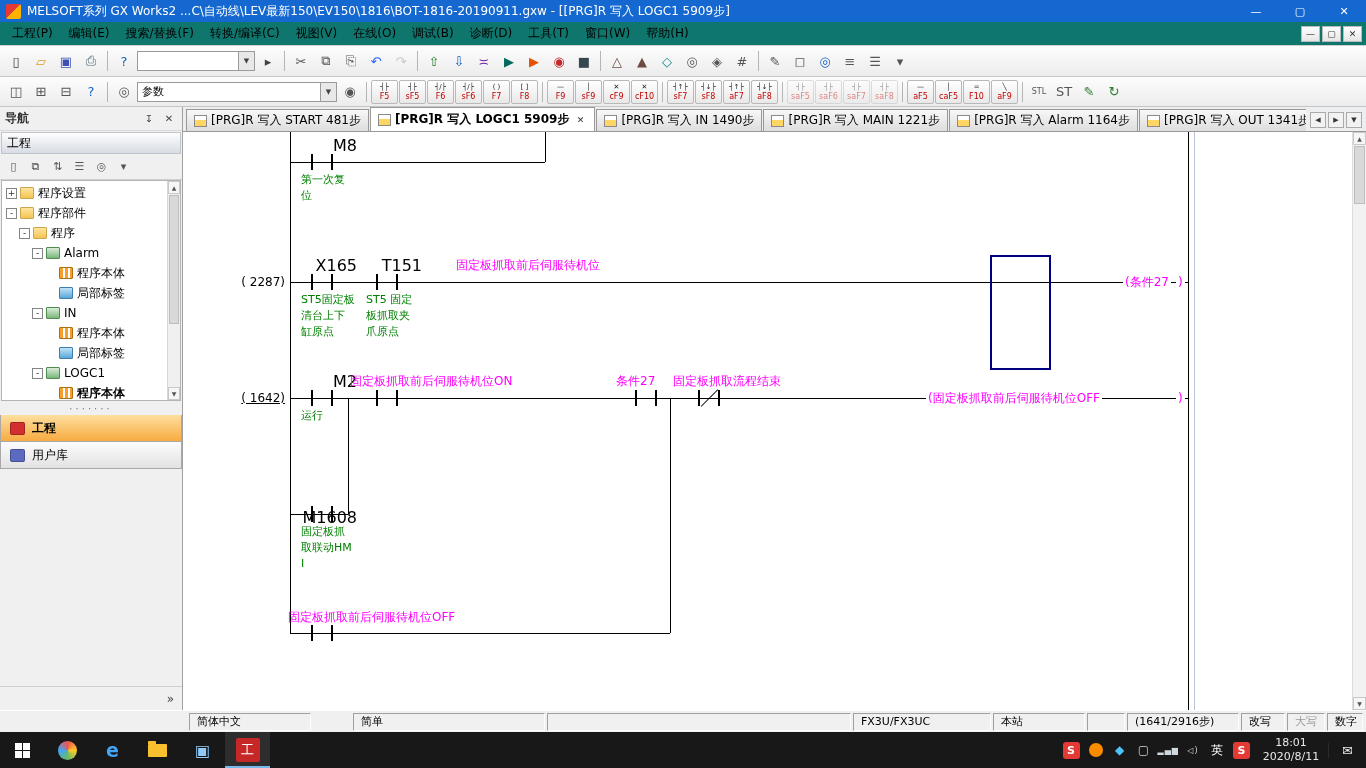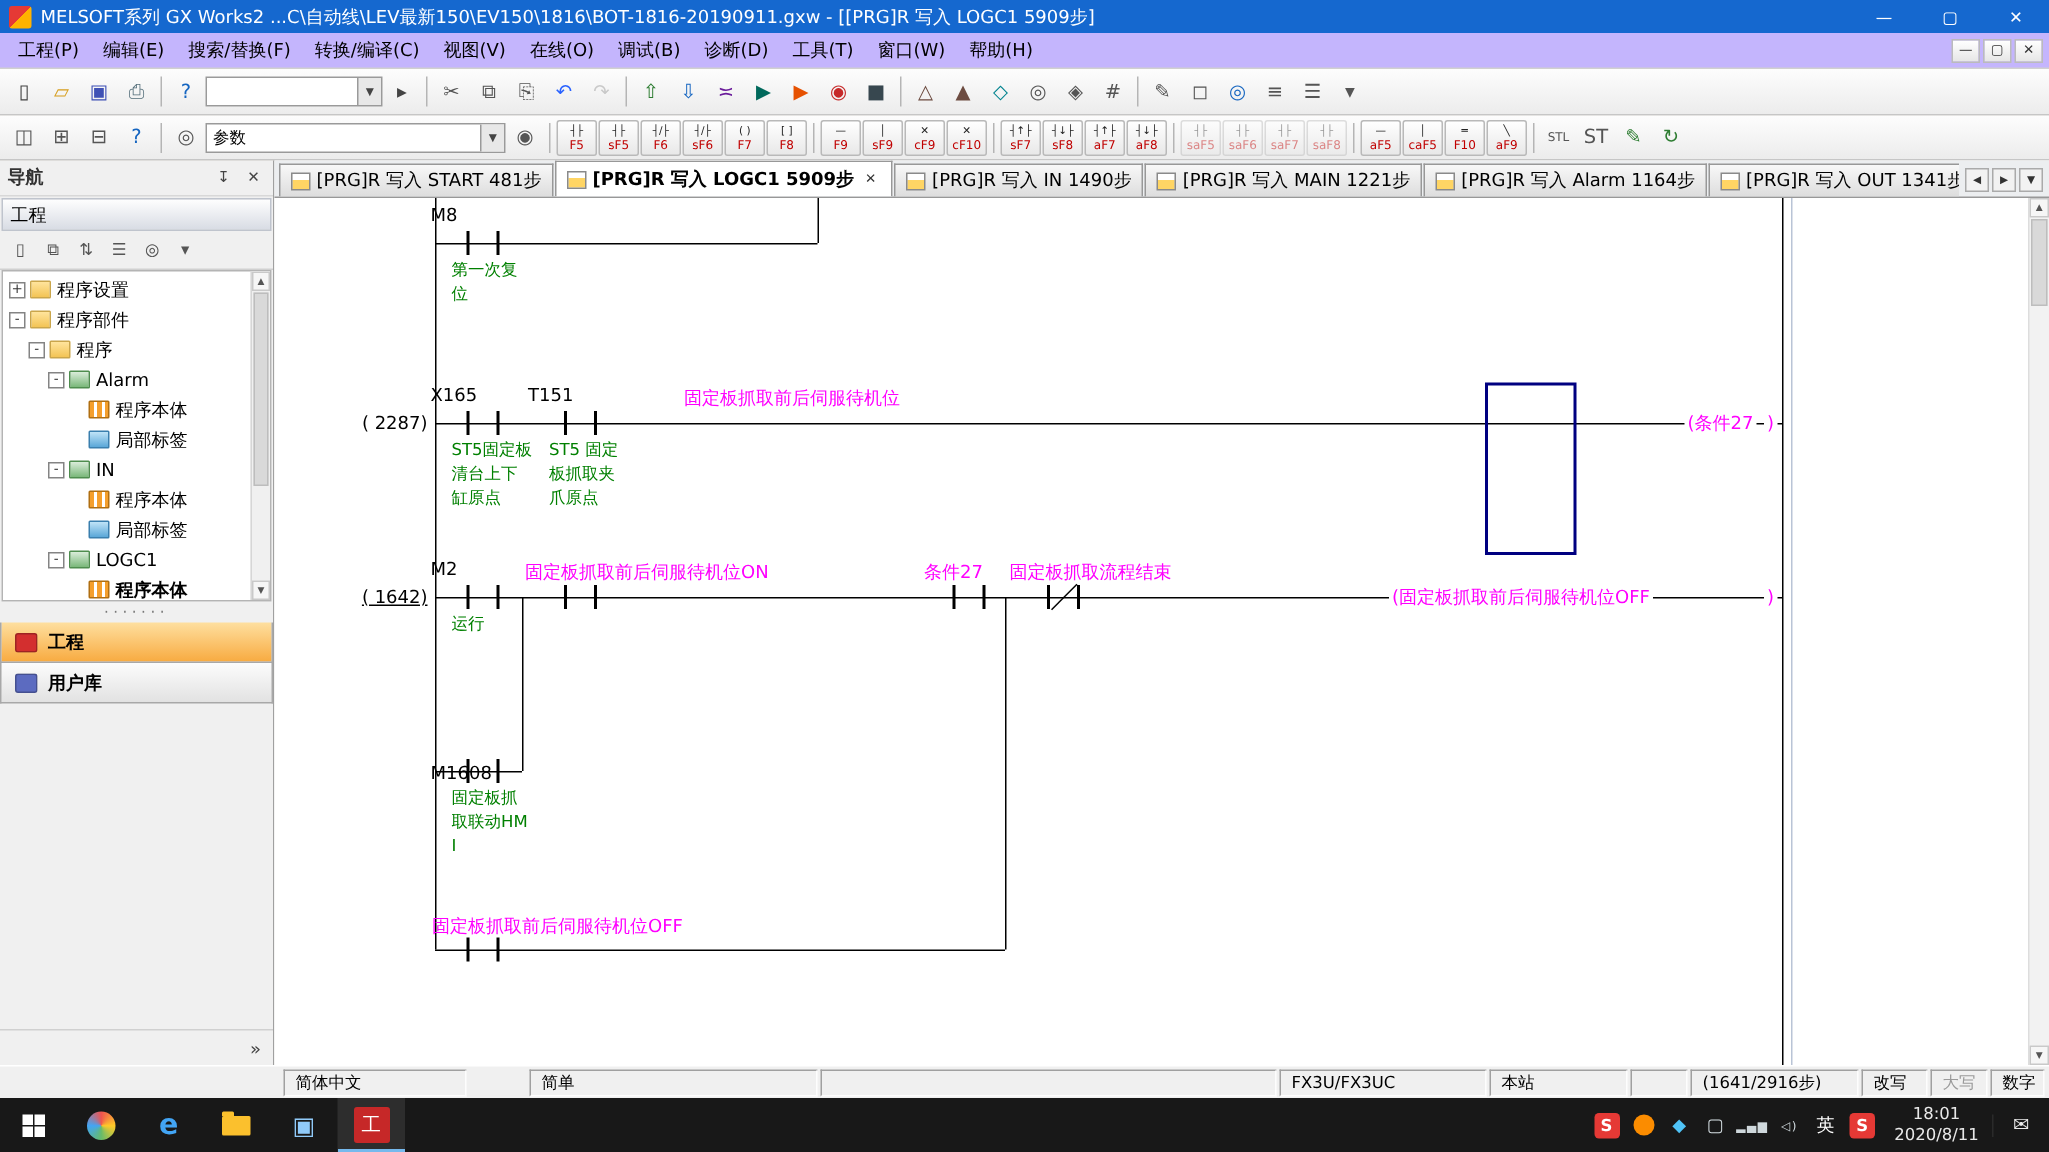--- a/index.html
+++ b/index.html
@@ -9,21 +9,21 @@
 
   
   .titlebar{flex:0 0 22px;background:#1568cf;color:#fff;display:flex;align-items:center;gap:6px;padding-left:6px;}
   .app-icon{width:15px;height:15px;background:linear-gradient(135deg,#e53935 0 50%,#ffb300 50%);border-radius:2px;flex:0 0 15px;}
   .title-text{flex:1;font-size:12px;white-space:nowrap;overflow:hidden;}
   .win-controls{display:flex;height:100%;}
   .win-btn{width:44px;display:flex;align-items:center;justify-content:center;font-size:11px;}
   .win-btn.close-btn{background:transparent;}
 
   
-  .menubar{flex:0 0 23px;background:#c4b5fd;display:flex;align-items:center;border-bottom:1px solid #d0d0d0;padding-left:4px;}
+  .menubar{flex:0 0 23px;background:#0f766e;display:flex;align-items:center;border-bottom:1px solid #d0d0d0;padding-left:4px;}
   .menu-items{display:flex;}
   .menu-item{padding:3px 8px;white-space:nowrap;}
   .mdi-controls{margin-left:auto;display:flex;gap:2px;padding-right:4px;color:#333;}
   .mdi-btn{width:19px;height:16px;display:flex;align-items:center;justify-content:center;font-size:9px;border:1px solid #bbb;background:linear-gradient(#fff,#e6e6e6);}
 
   
   .toolbar{background:linear-gradient(#fdfdfd,#ececec);border-bottom:1px solid #c6c6c6;display:flex;align-items:center;padding:2px 4px;gap:1px;overflow:hidden;}
   .toolbar.row1{flex:0 0 31px;}
   .toolbar.row2{flex:0 0 30px;}
   .tb-icon{width:24px;height:23px;display:flex;align-items:center;justify-content:center;font-size:13px;border:1px solid transparent;border-radius:2px;flex:0 0 auto;}
@@ -56,21 +56,21 @@
   .ic-prog{background:linear-gradient(#d9ecd9,#7ab87a);border:1px solid #4e8d4e;}
   .ic-ladder{background:repeating-linear-gradient(90deg,#f59f2c 0 3px,#fff 3px 5px);border:1px solid #b06f12;}
   .ic-label{background:linear-gradient(#bfe3f7,#5aa7d8);border:1px solid #3a7fae;}
   .tree-label{font-size:12px;}
   .tree-scroll{position:absolute;right:0;top:0;bottom:0;width:13px;background:#f0f0f0;border-left:1px solid #d6d6d6;}
   .vs-btn{height:13px;display:flex;align-items:center;justify-content:center;font-size:6px;color:#555;border:1px solid #c9c9c9;background:#f6f6f6;}
   .vs-btn.bottom{position:absolute;bottom:0;left:0;right:0;}
   .vs-thumb{position:absolute;left:1px;right:1px;top:14px;height:calc(100% - 90px);background:#d9d9d9;border:1px solid #bdbdbd;}
   .grip{flex:0 0 14px;display:flex;align-items:center;justify-content:center;color:#777;font-size:10px;letter-spacing:3px;}
   .sidebar-buttons{display:flex;flex-direction:column;}
-  .sb-btn{height:27px;display:flex;align-items:center;gap:7px;padding:0 9px;border:1px solid #a8a8a8;border-top:none;background:linear-gradient(#fcfcfc,#e2e2e2);font-weight:bold;}
+  .sb-btn{height:27px;display:flex;align-items:center;gap:7px;padding:0 9px;border:1px solid #a8a8a8;border-top:none;background:linear-gradient(#fcfcfc,#e2e2e2);}
   .sb-btn.selected{background:linear-gradient(#fedf9f,#f8ab41);font-weight:bold;}
   .sb-ic{width:15px;height:13px;border:1px solid rgba(0,0,0,.25);border-radius:2px;flex:0 0 15px;}
   .sidebar-fill{flex:1;}
   .sidebar-footer{flex:0 0 24px;display:flex;align-items:center;justify-content:flex-end;padding:0 8px;color:#444;border-top:1px solid #d0d0d0;}
 
   
   .main{flex:1;display:flex;flex-direction:column;min-width:0;background:#fff;}
   .tabbar{flex:0 0 24px;background:#eceef0;display:flex;align-items:flex-end;border-bottom:1px solid #989898;padding-left:3px;}
   .tabbar-tabs{display:flex;align-items:flex-end;overflow:hidden;flex:1;min-width:0;}
   .tab{height:22px;display:flex;align-items:center;gap:4px;padding:0 7px;border:1px solid #989898;border-bottom:none;background:linear-gradient(#f8f8f8,#dddddd);margin-right:1px;font-size:12px;white-space:nowrap;flex:0 0 auto;}
@@ -80,21 +80,21 @@
   .tabbar-controls{display:flex;gap:2px;padding:0 4px 3px 4px;}
   .tabbar-btn{width:16px;height:16px;font-size:7px;display:flex;align-items:center;justify-content:center;border:1px solid #aaa;background:#f2f2f2;color:#333;}
 
   
   .ladder-wrap{flex:1;position:relative;background:#fff;overflow:hidden;}
   .ladder-canvas{position:absolute;left:0;top:0;right:14px;bottom:0;background:#fff;overflow:hidden;}
   .hl{position:absolute;height:1px;background:#000;}
   .vl{position:absolute;width:1px;background:#000;}
   .lcontact{position:absolute;width:22px;height:16px;border-left:2px solid #000;border-right:2px solid #000;}
   .lcontact.nc::after{content:"";position:absolute;left:9px;top:-4px;height:24px;width:1px;background:#000;transform:rotate(45deg);}
-  .ldev{position:absolute;width:70px;text-align:left;font-size:12px;color:#000;white-space:nowrap;}
+  .ldev{position:absolute;width:70px;text-align:right;font-size:16px;color:#000;white-space:nowrap;}
   .lcmt{position:absolute;width:62px;color:#008000;font-size:11px;line-height:16px;}
   .lnote{position:absolute;color:#ff00ff;font-size:12px;white-space:nowrap;}
   .lnote.online{background:#fff;transform:translateY(-50%);padding:0 2px;line-height:14px;}
   .lstep{position:absolute;width:58px;text-align:right;font-size:12px;color:#000;}
   .selbox{position:absolute;border:2px solid #000080;background:transparent;}
   .vscroll{position:absolute;right:0;top:0;bottom:0;width:14px;background:#f2f2f2;border-left:1px solid #ddd;}
   .vscroll .vs-thumb{top:14px;height:58px;}
 
   
   .statusbar{flex:0 0 22px;background:#f0f0f0;display:flex;align-items:center;padding:1px 3px;gap:2px;border-top:1px solid #fff;}

